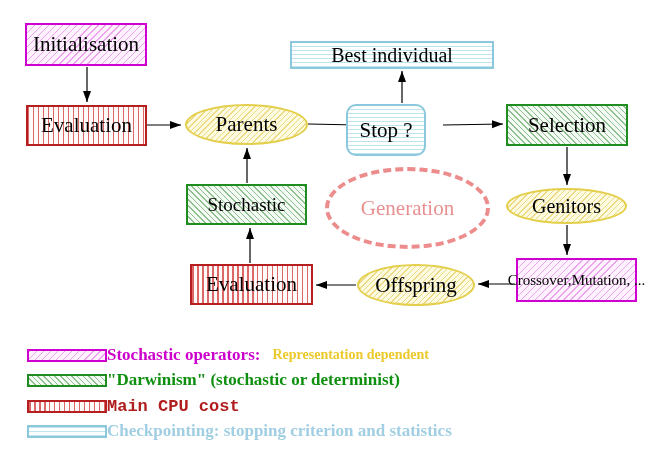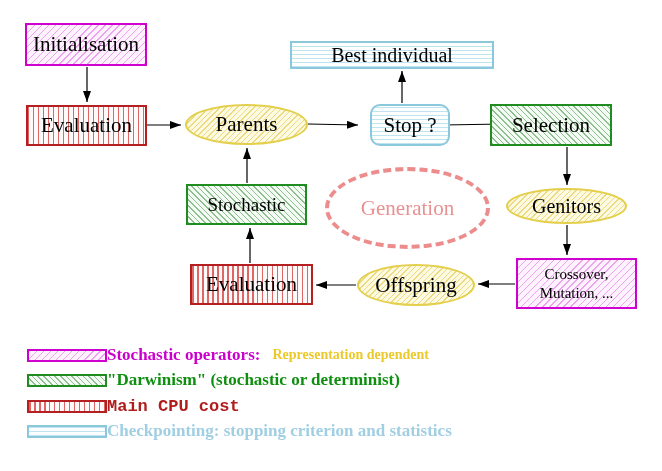--- a/index.html
+++ b/index.html
@@ -86,35 +86,35 @@
   </svg>
 
   <div class="node hatch-magenta" style="left:25px; top:23px; width:122px; height:43px;">Initialisation</div>
 
   <div class="node stripe-red" style="left:26px; top:105px; width:121px; height:41px;">Evaluation</div>
 
   <div class="node stripe-cyan" style="left:290px; top:41px; width:204px; height:28px; font-size:20px;">Best individual</div>
 
   <div class="node ellipse-yellow" style="left:185px; top:104px; width:123px; height:41px;">Parents</div>
 
-  <div class="node stripe-cyan rounded" style="left:370px; top:104px; width:80px; height:42px;">Stop ?</div>
+  <div class="node stripe-cyan rounded" style="left:346px; top:104px; width:80px; height:52px;">Stop ?</div>
 
-  <div class="node hatch-green" style="left:490px; top:104px; width:122px; height:42px;">Selection</div>
+  <div class="node hatch-green" style="left:506px; top:104px; width:122px; height:42px;">Selection</div>
 
   <div class="node hatch-green" style="left:186px; top:184px; width:121px; height:41px; font-size:19px;">Stochastic</div>
 
   <div class="node ellipse-generation" style="left:325px; top:167px; width:165px; height:82px;">Generation</div>
 
   <div class="node ellipse-yellow" style="left:506px; top:188px; width:121px; height:36px; font-size:20px;">Genitors</div>
 
   <div class="node stripe-red" style="left:190px; top:264px; width:123px; height:41px;">Evaluation</div>
 
   <div class="node ellipse-yellow" style="left:357px; top:264px; width:118px; height:42px;">Offspring</div>
 
-  <div class="node hatch-magenta two-line" style="left:516px; top:258px; width:121px; height:51px; flex-direction:column;">
+  <div class="node hatch-magenta two-line" style="left:516px; top:258px; width:121px; height:44px; flex-direction:row;">
     <div>Crossover,</div>
     <div>Mutation, ...</div>
   </div>
 
   <div class="legend-row" style="top:346px;">
     <span class="swatch sw-magenta"></span>
     <span class="legend-label c-magenta">Stochastic operators:</span>
     <span class="legend-label-secondary c-gold">Representation dependent</span>
   </div>
 

